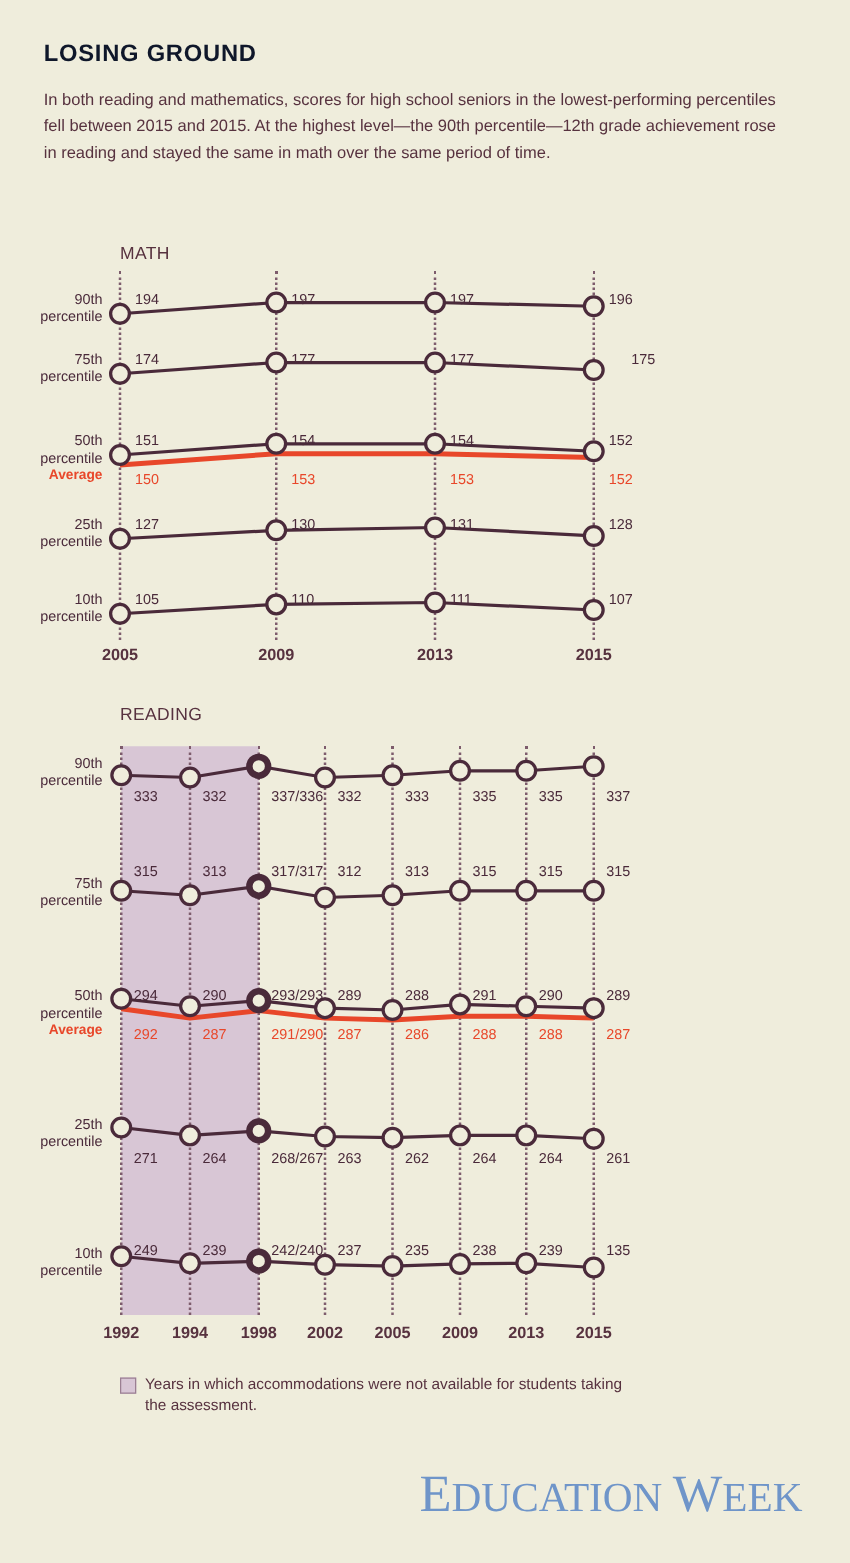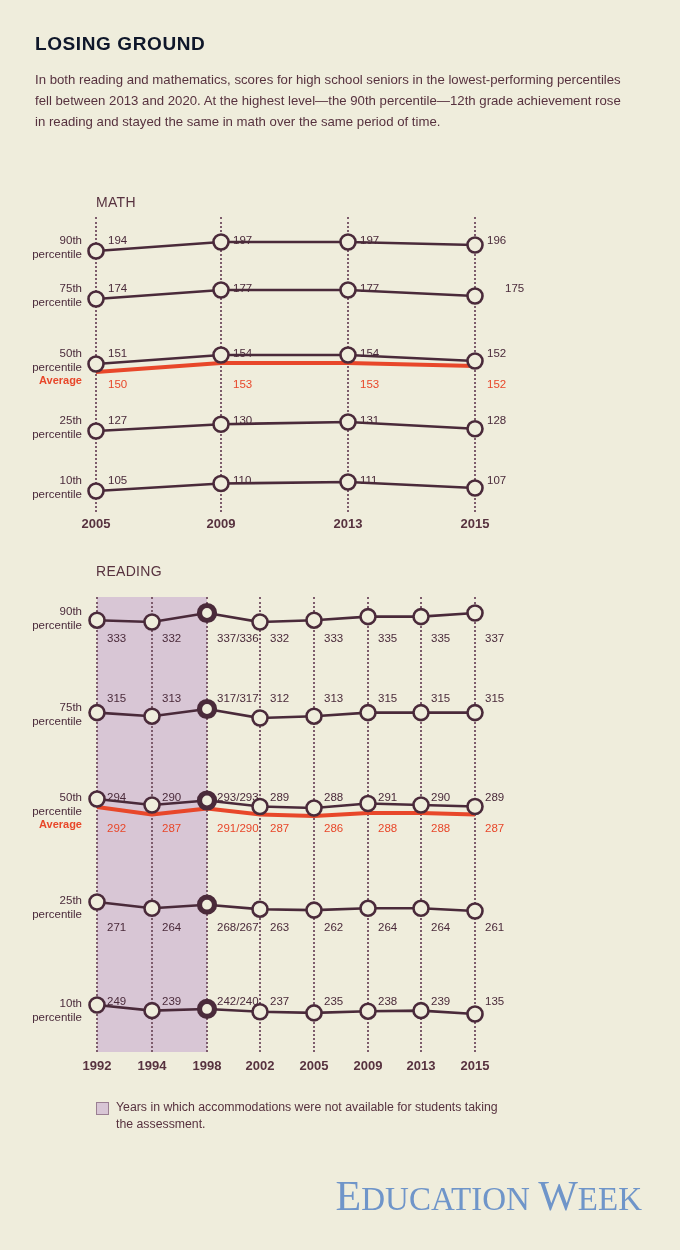--- a/index.html
+++ b/index.html
@@ -78,21 +78,21 @@
     font-size:33px;letter-spacing:0px;white-space:nowrap;margin-left:46px;
   }
   .brand .cap{font-size:42px;}
 </style>
 </head>
 <body>
 
 <div id="page">
 
   <div class="title">LOSING GROUND</div>
-  <div class="deck">In both reading and mathematics, scores for high school seniors in the lowest-performing percentiles fell between 2013 and 2020. At the highest level—the 90th percentile—12th grade achievement rose in reading and stayed the same in math over the same period of time.</div>
+  <div class="deck">In both reading and mathematics, scores for high school seniors in the lowest-performing percentiles fell between 2015 and 2015. At the highest level—the 90th percentile—12th grade achievement rose in reading and stayed the same in math over the same period of time.</div>
 
   <div class="chart" id="math-chart" style="left:0px;top:190px;width:648px;height:340px;">
     <div class="chart-title" style="left:96px;top:4px;">MATH</div>
     <div id="math-grid">
         <div class="vgrid" style="left: 95px; top: 27px; height: 295px; border-left-color: rgb(125, 92, 108);"></div>
         <div class="vgrid" style="left: 220px; top: 27px; height: 295px; border-left-color: rgb(125, 92, 108);"></div>
         <div class="vgrid" style="left: 347px; top: 27px; height: 295px; border-left-color: rgb(125, 92, 108);"></div>
         <div class="vgrid" style="left: 474px; top: 27px; height: 295px; border-left-color: rgb(125, 92, 108);"></div>
       </div>
     <svg class="svg-layer" id="math-svg" width="680" height="340">

